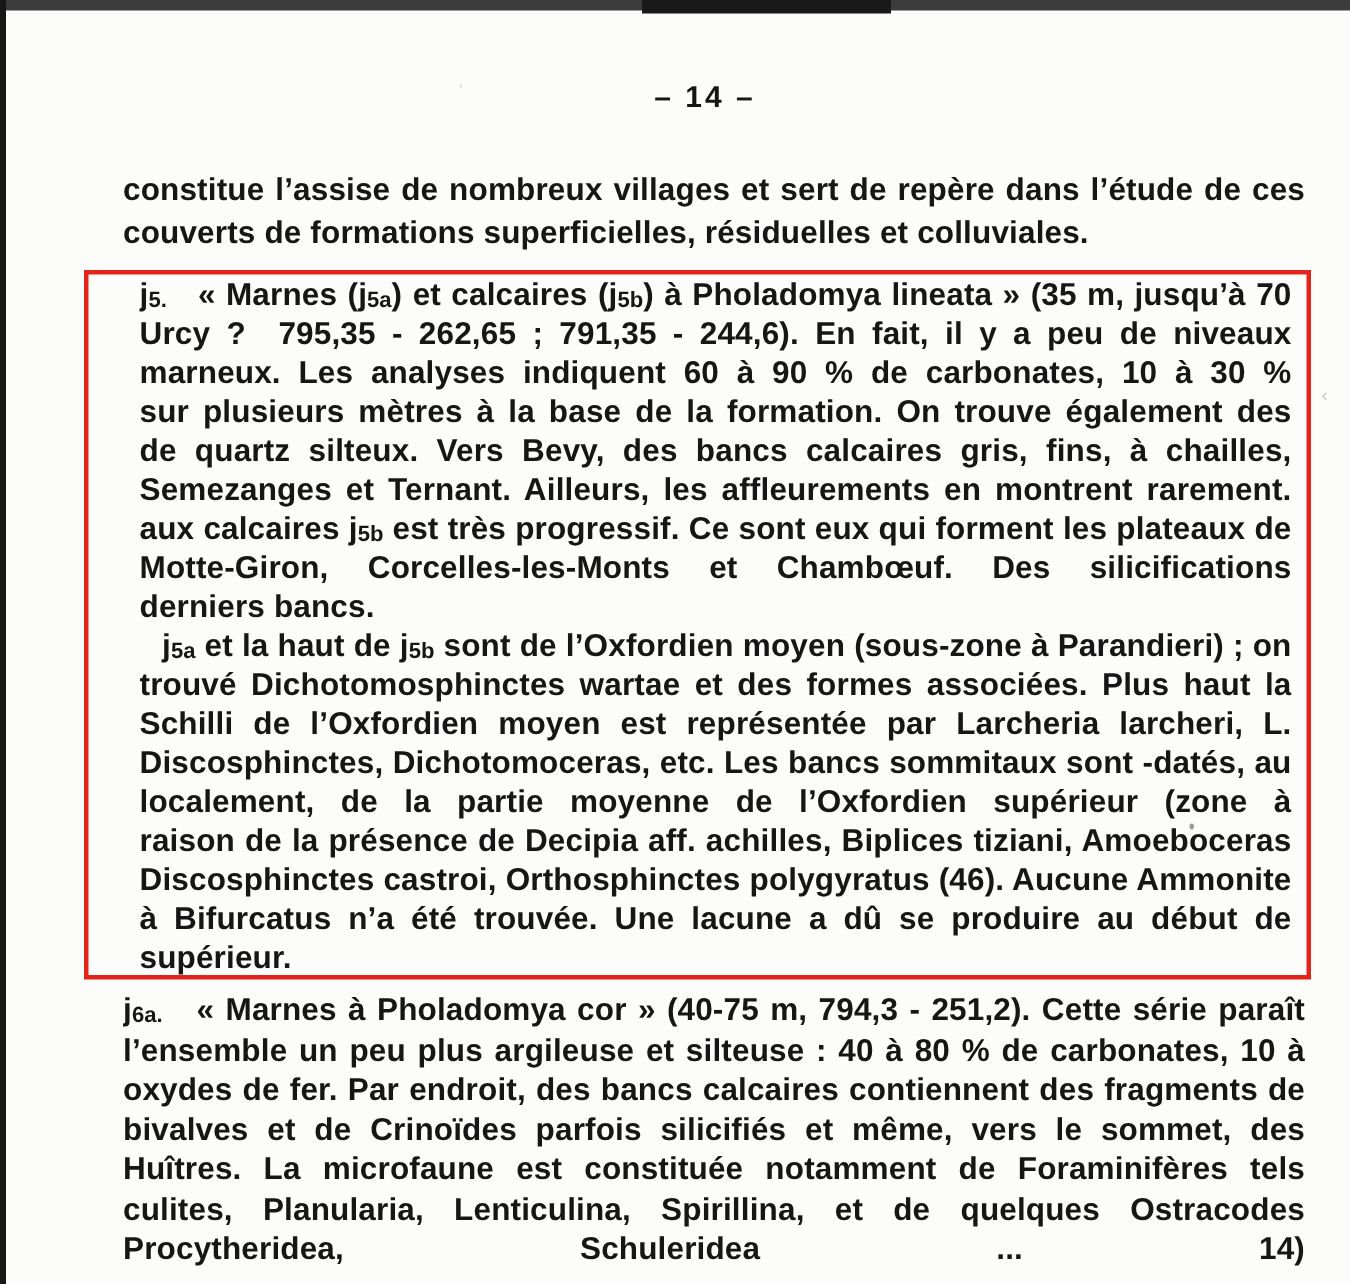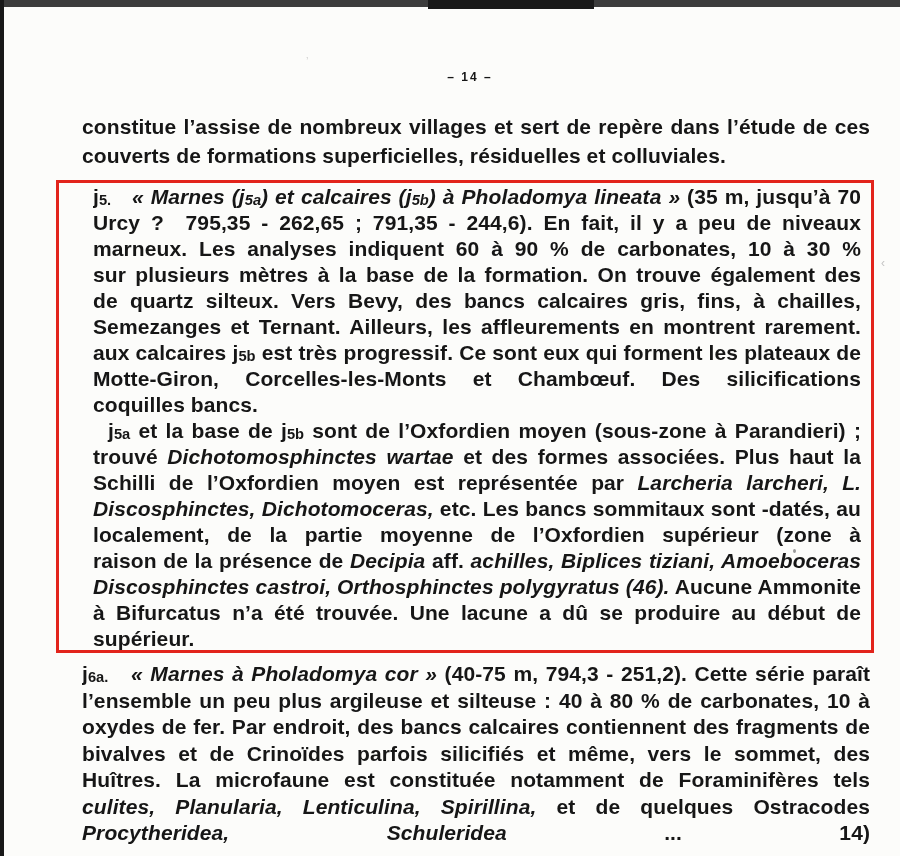--- a/index.html
+++ b/index.html
@@ -16,31 +16,31 @@
     font-family:"Liberation Sans", sans-serif;
     color:var(--ink);
     -webkit-font-smoothing:antialiased;
   }
   .edge-top{position:absolute;left:0;top:0;width:900px;height:7px;background:var(--strip);}
   .edge-top-dark{position:absolute;left:428px;top:0;width:166px;height:9px;background:#191919;}
   .edge-left{position:absolute;left:0;top:0;width:4px;height:856px;background:var(--edge);}
 
   .pageno{
     position:absolute;left:40px;right:0;top:54px;text-align:center;
-    font-size:12px;font-weight:700;letter-spacing:2px;margin-top:16px;
+    font-size:20px;font-weight:700;letter-spacing:2px;
   }
 
   .textblock{position:absolute;font-weight:700;font-size:21px;letter-spacing:.1px;}
   .ln{
     height:var(--lh);line-height:var(--lh);overflow:hidden;
     text-align:justify;text-align-last:justify;white-space:normal;
   }
   .ln.end{text-align-last:left;}
   .ln.ind{padding-left:15px;}
-  .it{font-style:italic;}
+  .it{}
   .sb{font-size:0.70em;vertical-align:-0.10em;letter-spacing:0;}
 
   .intro{left:82px;top:112px;width:788px;--lh:29px;}
   .boxtext{left:93px;top:184px;width:768px;--lh:26px;}
   .j6a{left:82px;top:661px;width:788px;--lh:26.5px;}
 
   .redbox{
     position:absolute;left:56px;top:180px;width:812px;height:467px;
     border:3px solid var(--red);background:transparent;pointer-events:none;
   }
@@ -69,24 +69,24 @@
   <div class="textblock boxtext">
     <div>
         <div class="ln"><span>j</span><span class="sb">5.</span><span>&nbsp;&nbsp;&nbsp;</span><span class="it">« Marnes (j</span><span class="it sb">5a</span><span class="it">) et calcaires (j</span><span class="it sb">5b</span><span class="it">) à Pholadomya lineata »</span><span> (35 m, jusqu’à 70 m vers</span></div>
         <div class="ln"><span>Urcy ?&nbsp;&nbsp;795,35 - 262,65 ; 791,35 - 244,6). En fait, il y a peu de niveaux vraiment</span></div>
         <div class="ln"><span>marneux. Les analyses indiquent 60 à 90 % de carbonates, 10 à 30 % d’argile, 0 à 10 %</span></div>
         <div class="ln"><span>sur plusieurs mètres à la base de la formation. On trouve également des chailles à</span></div>
         <div class="ln"><span>de quartz silteux. Vers Bevy, des bancs calcaires gris, fins, à chailles, affleurent même</span></div>
         <div class="ln"><span>Semezanges et Ternant. Ailleurs, les affleurements en montrent rarement. Le passage</span></div>
         <div class="ln"><span>aux calcaires j</span><span class="sb">5b</span><span> est très progressif. Ce sont eux qui forment les plateaux de Talant, la</span></div>
         <div class="ln"><span>Motte-Giron, Corcelles-les-Monts et Chambœuf. Des silicifications apparaissent dans les</span></div>
-        <div class="ln end"><span>coquilles bancs.</span></div>
+        <div class="ln end"><span>derniers bancs.</span></div>
       </div>
     <div>
-        <div class="ln ind"><span>j</span><span class="sb">5a</span><span> et la base de j</span><span class="sb">5b</span><span> sont de l’Oxfordien moyen (sous-zone à Parandieri) ; on y a</span></div>
+        <div class="ln ind"><span>j</span><span class="sb">5a</span><span> et la haut de j</span><span class="sb">5b</span><span> sont de l’Oxfordien moyen (sous-zone à Parandieri) ; on y a</span></div>
         <div class="ln"><span>trouvé </span><span class="it">Dichotomosphinctes wartae</span><span> et des formes associées. Plus haut la sous-zone à</span></div>
         <div class="ln"><span>Schilli de l’Oxfordien moyen est représentée par </span><span class="it">Larcheria larcheri, L. latumbilicata</span></div>
         <div class="ln"><span class="it">Discosphinctes, Dichotomoceras,</span><span> etc. Les bancs sommitaux sont -datés, au moins</span></div>
         <div class="ln"><span>localement, de la partie moyenne de l’Oxfordien supérieur (zone à Bimammatum) en</span></div>
         <div class="ln"><span>raison de la présence de </span><span class="it">Decipia</span><span> aff. </span><span class="it">achilles, Biplices tiziani, Amoeboceras</span><span> ovale,</span></div>
         <div class="ln"><span class="it">Discosphinctes castroi, Orthosphinctes polygyratus</span><span class="it"> (46).</span><span> Aucune Ammonite de la zone</span></div>
         <div class="ln"><span>à Bifurcatus n’a été trouvée. Une lacune a dû se produire au début de l’Oxfordien</span></div>
         <div class="ln end"><span>supérieur.</span></div>
       </div>
   </div>

